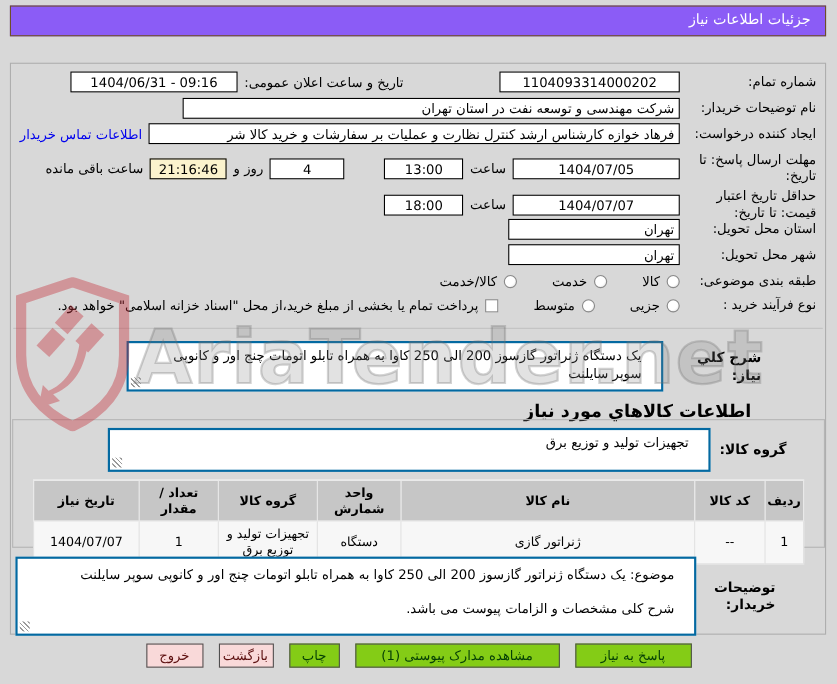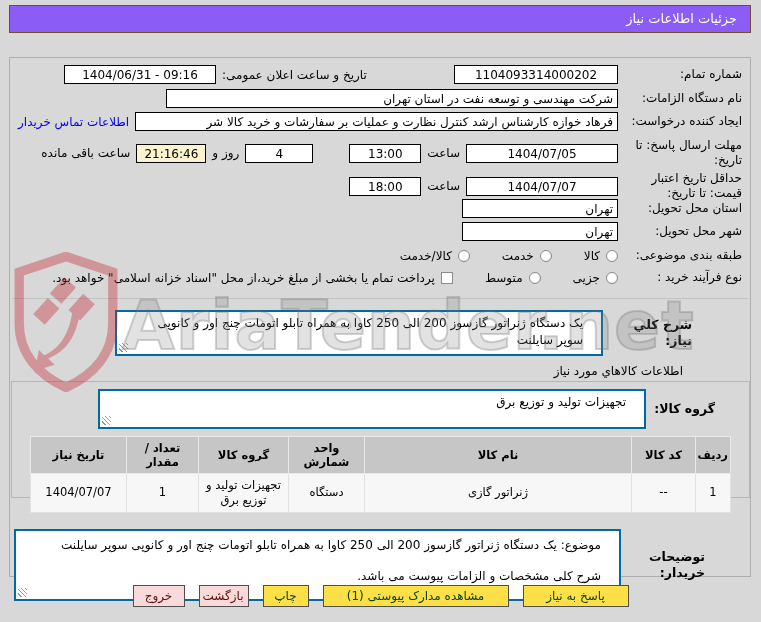--- a/index.html
+++ b/index.html
@@ -68,47 +68,47 @@
   .desc-row { position: absolute; top: 310px; right: 69px; left: 115px; display: flex; gap: 8px; align-items: center; }
   .textarea {
     position: relative; background: #fff; border: 2px solid #0369a1;
     padding: 3px 18px; overflow: hidden; line-height: 1.45;
   }
   .desc-box { flex: 1 1 auto; height: 46px; }
   .resize-corner {
     position: absolute; left: 2px; bottom: 2px; width: 9px; height: 9px;
     background: repeating-linear-gradient(45deg, transparent 0 2px, #9a9a9a 2px 3px);
   }
-  .goods-title { position: absolute; top: 364px; right: 78px; font-weight: normal; font-size: 12px; }
+  .goods-title { position: absolute; top: 364px; right: 78px; font-weight: bold; font-size: 16px; }
   .goods-box { position: absolute; top: 381px; right: 11px; left: 11px; height: 117px; border: 1px solid #b5b5b5; }
   .group-row { position: absolute; top: 7px; right: 34px; left: 86px; display: flex; gap: 8px; align-items: center; }
   .group-box { flex: 1 1 auto; height: 40px; }
   
   .goods-table-wrap { position: absolute; top: 54px; right: 18px; left: 18px; }
   table.goods { width: 100%; border-collapse: collapse; border: 1px solid #9a9a9a; background: #fff; font-size: 11.5px; table-layout: fixed; }
   table.goods th { background: #c6c6c6; font-weight: bold; border: 1px solid #e9e9e9; padding: 4px 2px; }
   table.goods td { background: #f7f7f7; border: 1px solid #e2e2e2; padding: 4px 2px; text-align: center; line-height: 1.3; }
   table.goods th:nth-child(1), table.goods td:nth-child(1) { width: 35px; }
   table.goods th:nth-child(2), table.goods td:nth-child(2) { width: 64px; }
   table.goods th:nth-child(4), table.goods td:nth-child(4) { width: 76px; }
   table.goods th:nth-child(5), table.goods td:nth-child(5) { width: 90px; }
   table.goods th:nth-child(6), table.goods td:nth-child(6) { width: 72px; }
   table.goods th:nth-child(7), table.goods td:nth-child(7) { width: 96px; }
   
-  .notes-row { position: absolute; top: 529px; right: 56px; left: 14px; display: flex; gap: 20px; align-items: center; }
+  .notes-row { position: absolute; top: 506px; right: 56px; left: 14px; display: flex; gap: 8px; align-items: center; }
   .notes-label { width: 64px; flex: none; }
   .notes-box { flex: 1 1 auto; height: 72px; padding-top: 6px; }
   .notes-box .nline { margin-bottom: 14px; }
   
   .buttons-row { position: absolute; top: 585px; left: 0; width: 100%; display: flex; justify-content: center; gap: 14px; }
   .btn {
     height: 22px; border: 1px solid #4f4f4f; font-size: 12px; line-height: 20px;
     text-align: center; cursor: default; font-family: inherit; padding: 0 4px;
   }
-  .btn.green { background: #fde047; color: #053f05; }
+  .btn.green { background: #84cc16; color: #053f05; }
   .btn.pink  { background: #F9D9D9; color: #5c0f0f; }
   .bw104 { width: 106px; } .bw185 { width: 186px; } .bw44 { width: 46px; }
   .bw48 { width: 50px; } .bw51 { width: 52px; }
   
   .watermark { position: absolute; inset: 0; pointer-events: none; z-index: 40; }
   .wm-text {
     position: absolute; top: 286px; left: 122px; direction: ltr;
     font-size: 68px; font-weight: bold; letter-spacing: 1px;
     color: rgba(125,125,125,0.22);
     -webkit-text-stroke: 2px rgba(110,110,110,0.30);
@@ -124,21 +124,21 @@
 
   <div class="frow row1">
     <div class="flabel">شماره تمام:</div>
     <div class="tb center w148">1104093314000202</div>
     <div class="spacer"></div>
     <div>تاریخ و ساعت اعلان عمومی:</div>
     <div class="tb center w152 ml46">1404/06/31 - 09:16</div>
   </div>
 
   <div class="frow row2">
-    <div class="flabel">نام دستگاه الزامات:</div>
+    <div class="flabel">نام توضیحات خریدار:</div>
     <div class="tb w452">شرکت مهندسی و توسعه نفت در استان تهران</div>
   </div>
 
   <div class="frow row3">
     <div class="flabel">ایجاد کننده درخواست:</div>
     <div class="tb grow">فرهاد خوازه کارشناس ارشد کنترل نظارت و عملیات بر سفارشات و خرید کالا شر</div>
     <a href="#" class="contact-link">اطلاعات تماس خریدار</a>
   </div>
 
   <div class="frow row4">

